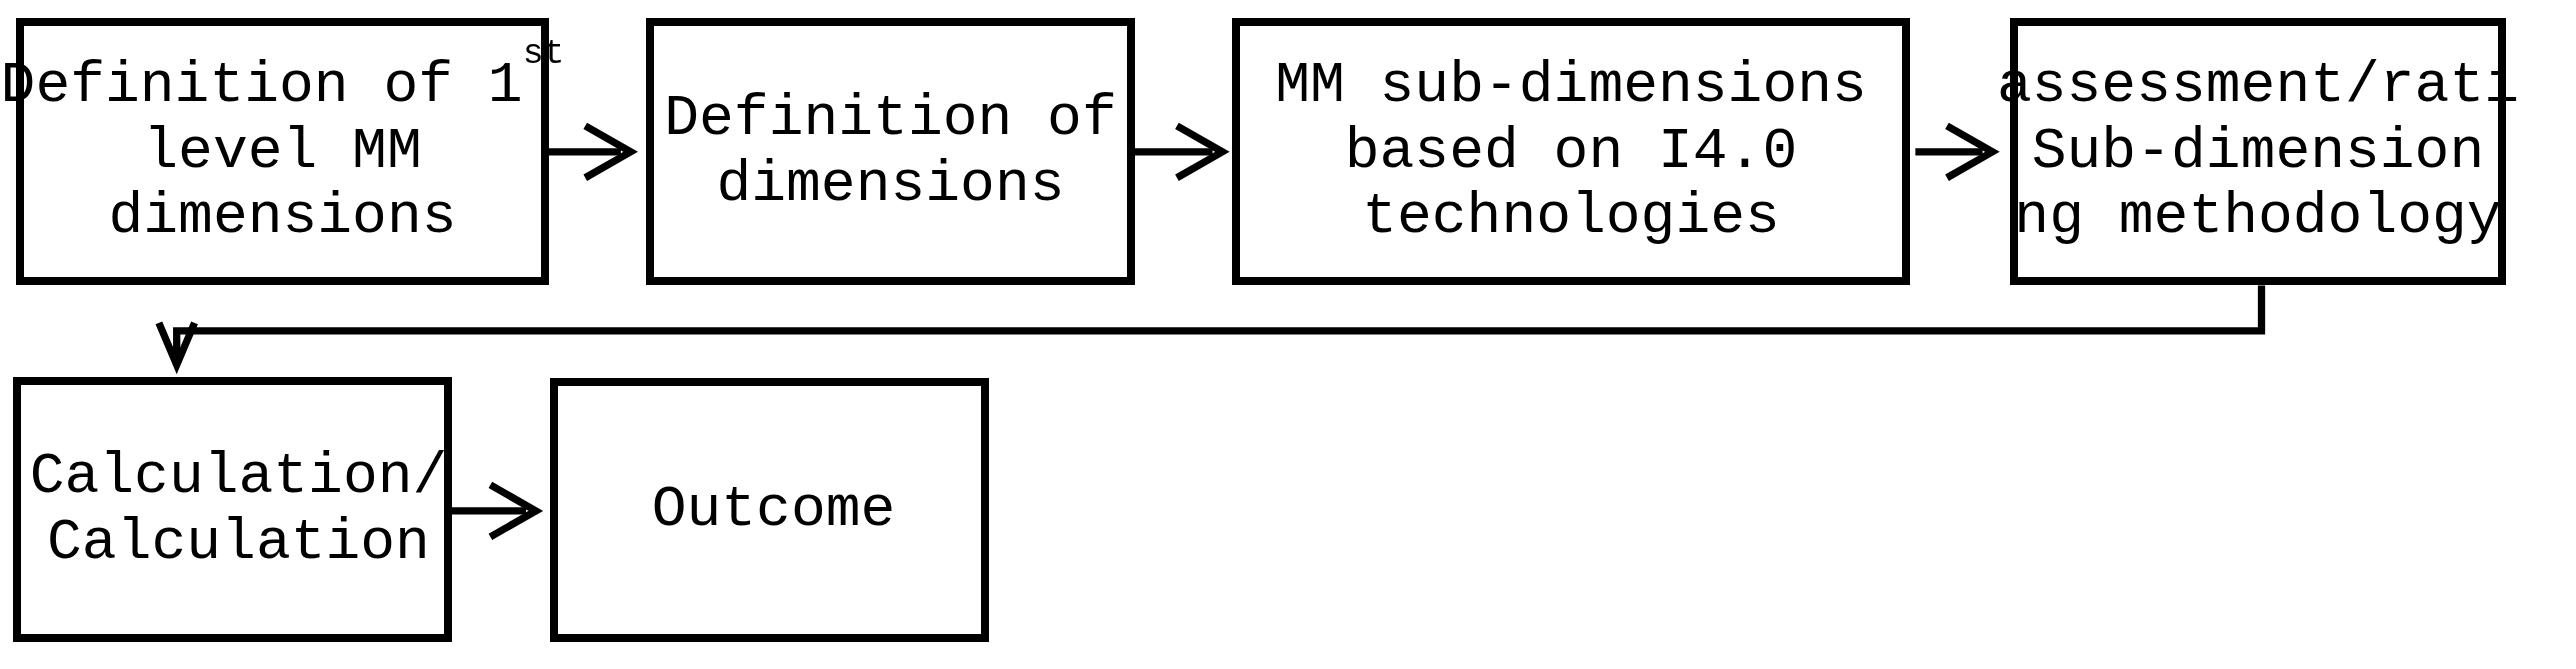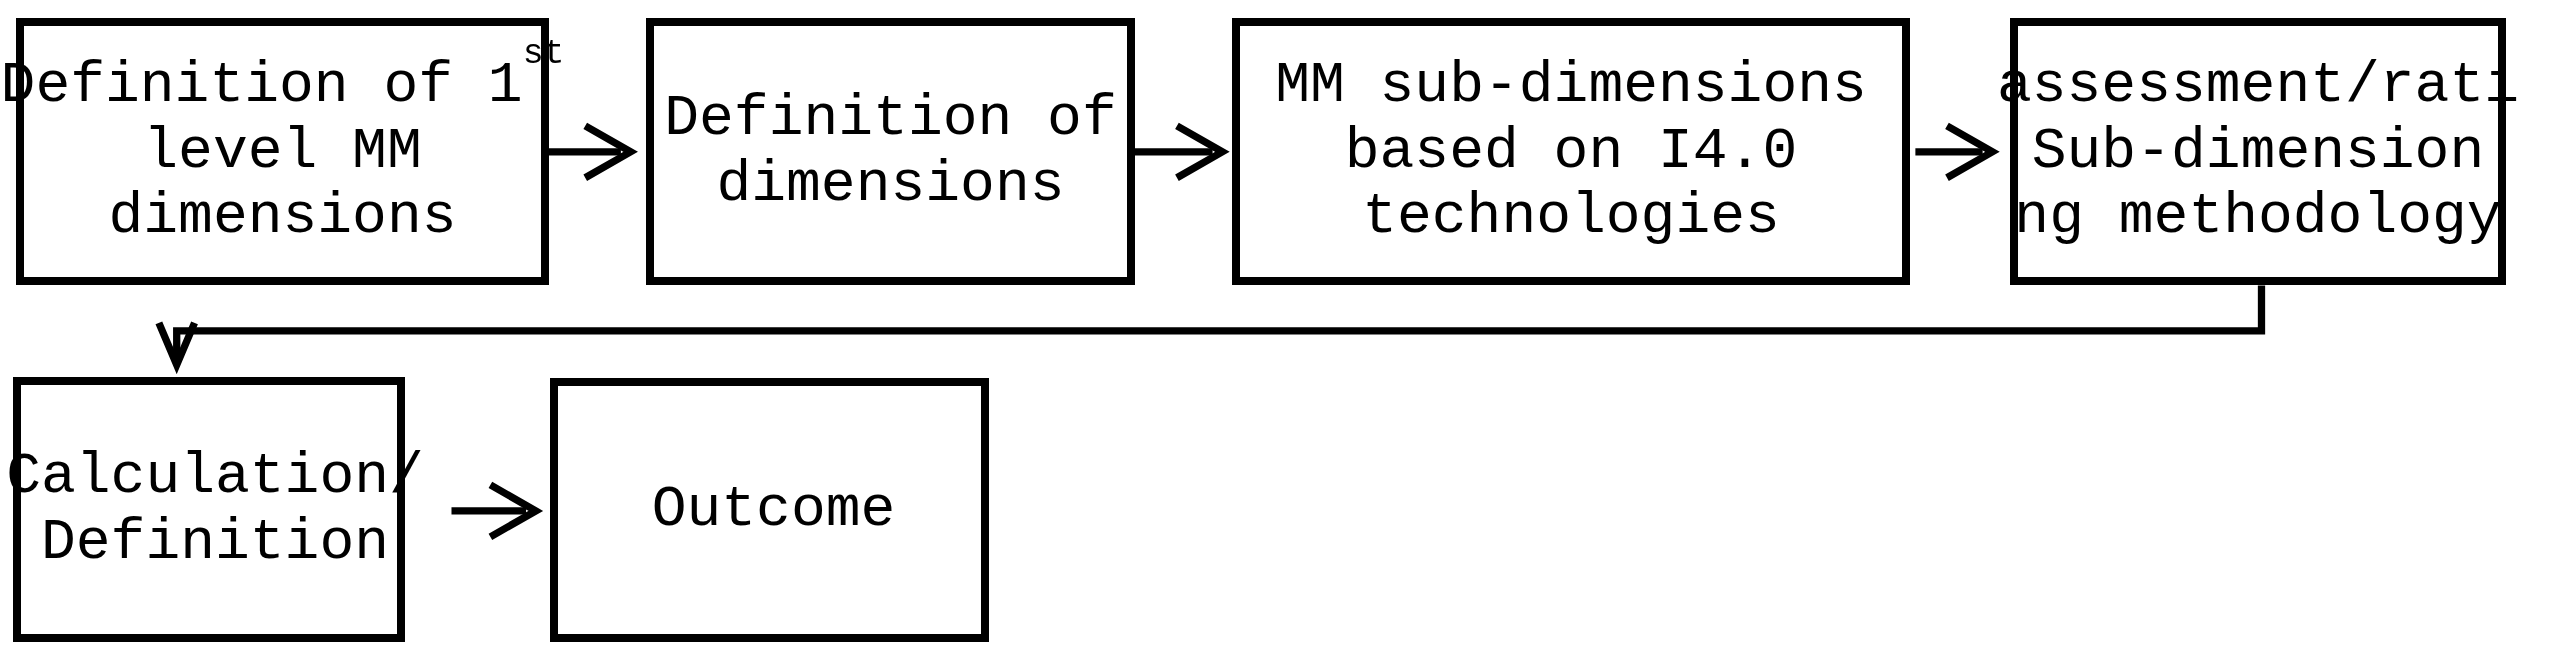--- a/index.html
+++ b/index.html
@@ -108,24 +108,24 @@
   </div>
 
   <div class="node" style="left:2010px; top:18px; width:496px; height:267px;">
     <div class="node-text">
       <div>assessment/rati</div>
       <div>Sub-dimension</div>
       <div>ng methodology</div>
     </div>
   </div>
 
-  <div class="node" style="left:13px; top:377px; width:392px; height:265px;padding-left:12px;">
+  <div class="node" style="left:13px; top:377px; width:439px; height:265px;padding-left:12px;">
     <div class="node-text">
       <div>Calculation/</div>
-      <div>Definition</div>
+      <div>Calculation</div>
     </div>
   </div>
 
   <div class="node" style="left:550px; top:378px; width:439px; height:264px;padding-left:8px;">
     <div class="node-text">
       <div>Outcome</div>
     </div>
   </div>
 
 </div>

